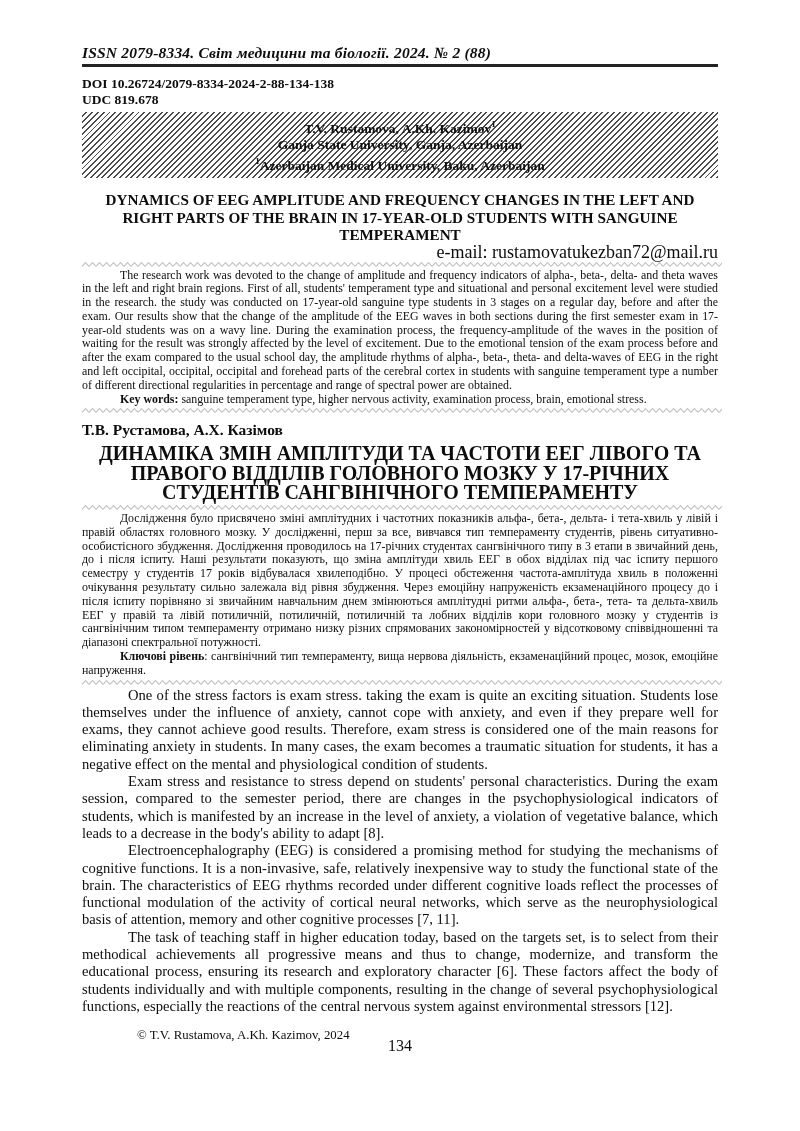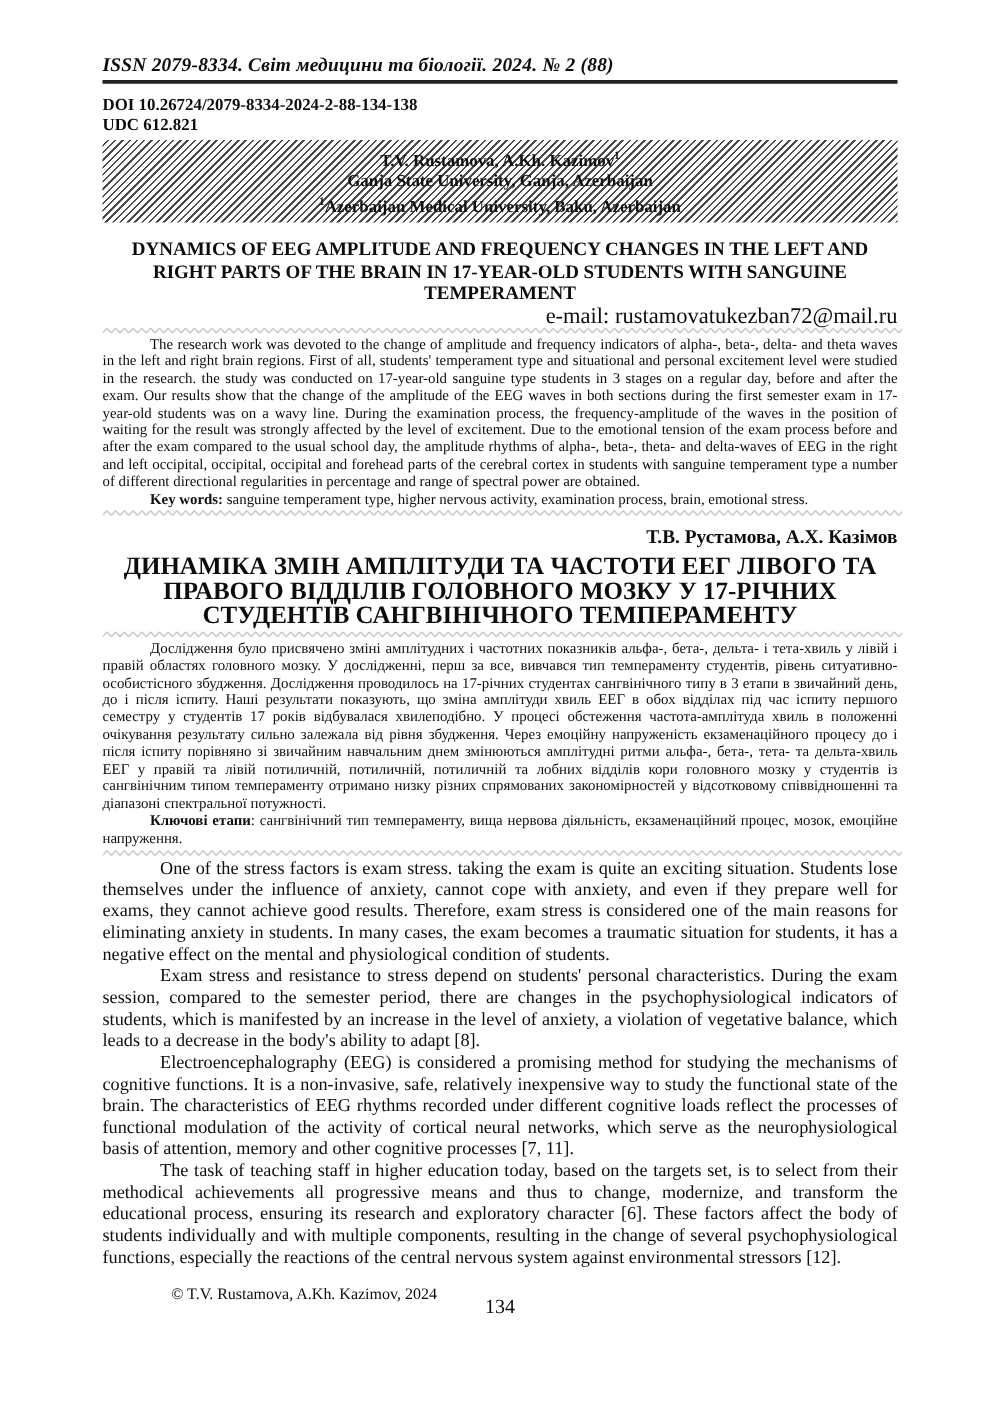--- a/index.html
+++ b/index.html
@@ -29,40 +29,40 @@
     font-size:15.2px; line-height:17.5px;
   }
   .email-line { margin-top:1px; text-align:right; font-size:18px; line-height:15px; }
   
   .zigzag { display:block; margin:2px 0 2px 0; }
   
   .abstract { font-size:11.9px; line-height:13.8px; text-align:justify; margin:2px 0 0 0; }
   .abstract p { margin:0; text-indent:38px; }
   .bold { font-weight:bold; }
   
-  .authors-uk { margin-top:8px; text-align:right; font-weight:bold; font-size:15.5px; line-height:18px; }
+  .authors-uk { margin-top:8px; text-align:left; font-weight:bold; font-size:15.5px; line-height:18px; }
   .title-uk  { margin-top:5px; text-align:center; font-weight:bold; font-size:20px; line-height:19.5px; }
   
   .body-text { }
   .body-text p { margin:0; font-size:14.6px; line-height:17.3px; text-align:justify; text-indent:46px; }
   
   .footer { position:relative; margin-top:13px; height:46px; }
   .copyright { padding-left:55px; font-size:12.8px; line-height:15px; }
   .page-number { position:absolute; left:0; right:0; top:9px; text-align:center; font-size:16px; }
 </style>
 </head>
 <body>
 
 <div class="page">
 
   <div class="journal-head">ISSN 2079-8334. Світ медицини та біології. 2024. № 2 (88)</div>
 
   <div class="id-block">
     <div>DOI 10.26724/2079-8334-2024-2-88-134-138</div>
-    <div>UDC 612.821</div>
+    <div>UDC 819.678</div>
   </div>
 
   <div class="hatch-block">
     <div><span>T.V. Rustamova, A.Kh. Kazimov</span><sup>1</sup></div>
     <div>Ganja State University, Ganja, Azerbaijan</div>
     <div><sup>1</sup><span>Azerbaijan Medical University, Baku, Azerbaijan</span></div>
   </div>
 
   <div class="title-en">DYNAMICS OF EEG AMPLITUDE AND FREQUENCY CHANGES IN THE LEFT AND RIGHT PARTS OF THE BRAIN IN 17-YEAR-OLD STUDENTS WITH SANGUINE TEMPERAMENT</div>
 
@@ -99,21 +99,21 @@
     <defs>
         <pattern id="zz3" width="7" height="5" patternUnits="userSpaceOnUse">
           <path d="M0 4.4 L3.5 0.6 L7 4.4" fill="none" stroke="#c2c2c2" stroke-width="1.1"></path>
         </pattern>
       </defs>
     <rect width="640" height="5" fill="url(#zz3)"></rect>
   </svg>
 
   <div class="abstract">
     <p>Дослідження було присвячено зміні амплітудних і частотних показників альфа-, бета-, дельта- і тета-хвиль у лівій і правій областях головного мозку. У дослідженні, перш за все, вивчався тип темпераменту студентів, рівень ситуативно-особистісного збудження. Дослідження проводилось на 17-річних студентах сангвінічного типу в 3 етапи в звичайний день, до і після іспиту. Наші результати показують, що зміна амплітуди хвиль ЕЕГ в обох відділах під час іспиту першого семестру у студентів 17 років відбувалася хвилеподібно. У процесі обстеження частота-амплітуда хвиль в положенні очікування результату сильно залежала від рівня збудження. Через емоційну напруженість екзаменаційного процесу до і після іспиту порівняно зі звичайним навчальним днем змінюються амплітудні ритми альфа-, бета-, тета- та дельта-хвиль ЕЕГ у правій та лівій потиличній, потиличній, потиличній та лобних відділів кори головного мозку у студентів із сангвінічним типом темпераменту отримано низку різних спрямованих закономірностей у відсотковому співвідношенні та діапазоні спектральної потужності.</p>
-    <p><span class="bold">Ключові етапи</span><span>: сангвінічний тип темпераменту, вища нервова діяльність, екзаменаційний процес, мозок, емоційне напруження.</span></p>
+    <p><span class="bold">Ключові рівень</span><span>: сангвінічний тип темпераменту, вища нервова діяльність, екзаменаційний процес, мозок, емоційне напруження.</span></p>
   </div>
 
   <svg class="zigzag" width="640" height="5" xmlns="http://www.w3.org/2000/svg">
     <defs>
         <pattern id="zz4" width="7" height="5" patternUnits="userSpaceOnUse">
           <path d="M0 4.4 L3.5 0.6 L7 4.4" fill="none" stroke="#c2c2c2" stroke-width="1.1"></path>
         </pattern>
       </defs>
     <rect width="640" height="5" fill="url(#zz4)"></rect>
   </svg>

